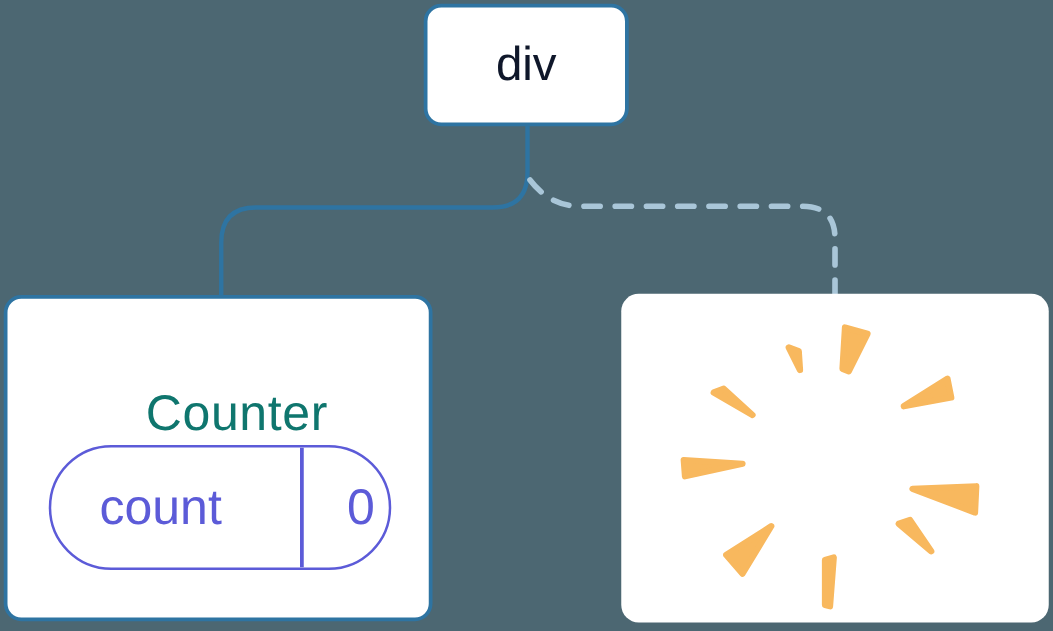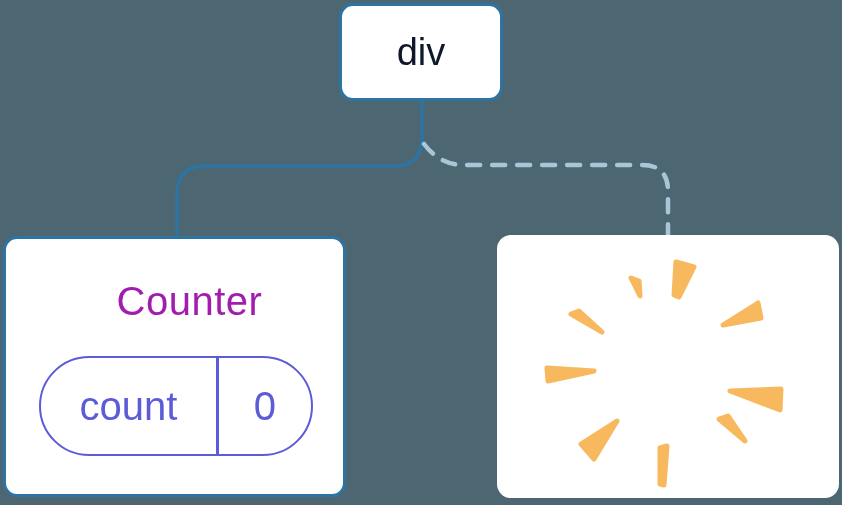--- a/index.html
+++ b/index.html
@@ -17,27 +17,27 @@
     background:#ffffff;border:3px solid #2E74A2;border-radius:14px;
     display:flex;align-items:center;justify-content:center;
     color:#0f172a;font-size:38px;font-weight:500;
   }
   .card{position:absolute;background:#ffffff;border-radius:14px;}
   .counter-card{
     left:3px;top:236px;width:343px;height:261px;
     box-sizing:border-box;border:3px solid #2E74A2;
   }
   .counter-title{
-    text-align:center;margin-top:40px;
-    font-size:40px;font-weight:500;color:#a21caf;letter-spacing:0.5px;padding-left:30px;
+    text-align:center;margin-top:70px;
+    font-size:40px;font-weight:500;color:#0f766e;letter-spacing:0.5px;padding-left:30px;
   }
   .state-pill{
     position:absolute;left:33px;top:117px;width:274px;height:100px;
     box-sizing:border-box;border:2.5px solid #5C5BD8;border-radius:50px;
-    display:flex;color:#5C5BD8;font-size:40px;overflow:hidden;
+    display:flex;color:#5C5BD8;font-size:40px;overflow:hidden;gap:24px;
   }
   .pill-left{flex:0 0 175px;display:flex;align-items:center;justify-content:center;}
   .pill-divider{width:2.5px;background:#5C5BD8;}
   .pill-right{flex:1;display:flex;align-items:center;justify-content:center;}
   .poof-card{left:497px;top:235px;width:342px;height:263px;}
   .poof-svg{position:absolute;left:0;top:0;width:342px;height:263px;}
   .poof-svg polygon{stroke:#F8B85E;stroke-width:5;stroke-linejoin:round;}
 </style>
 </head>
 <body>

